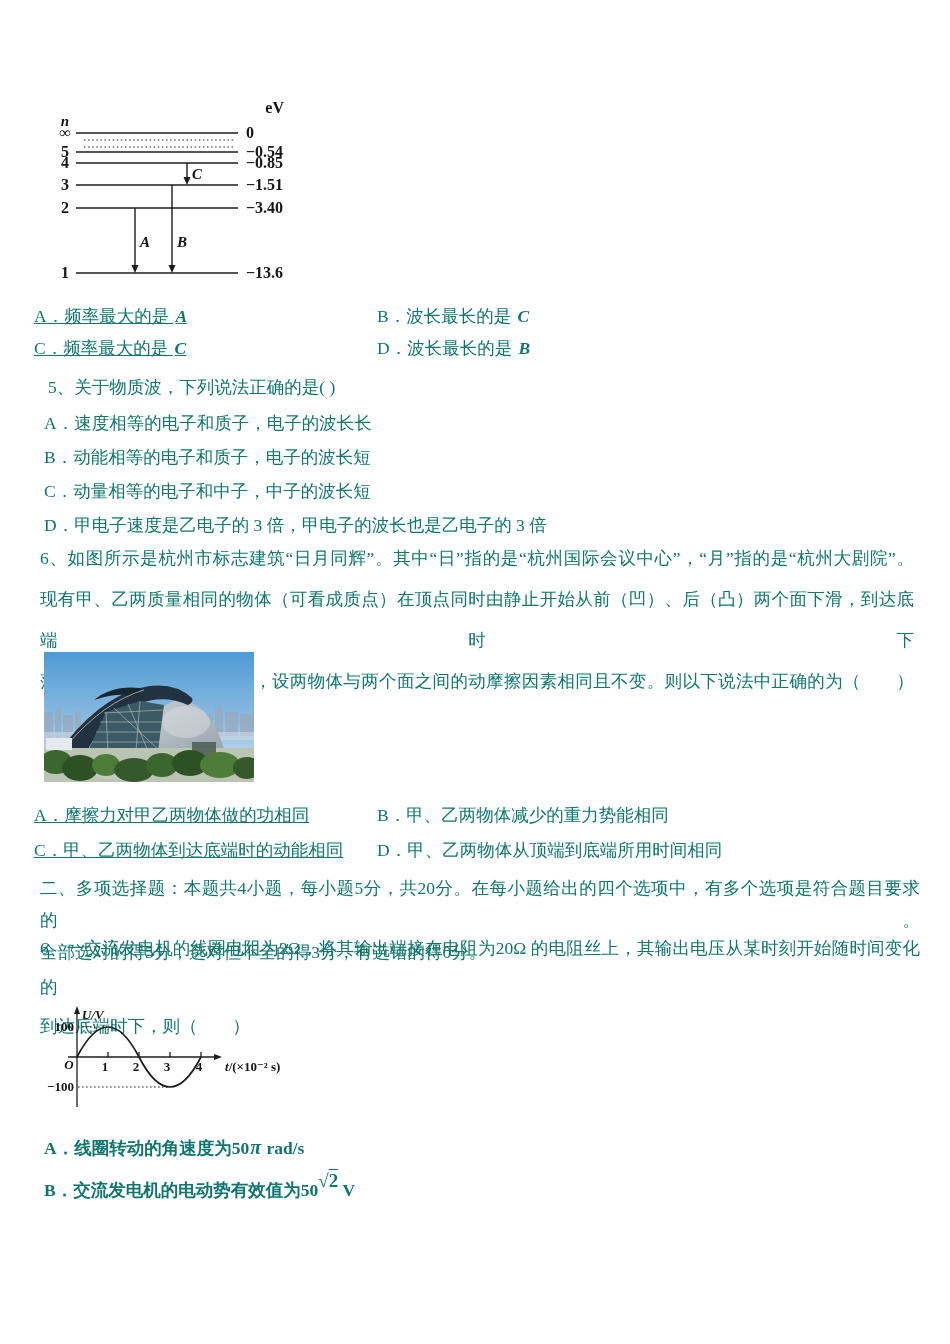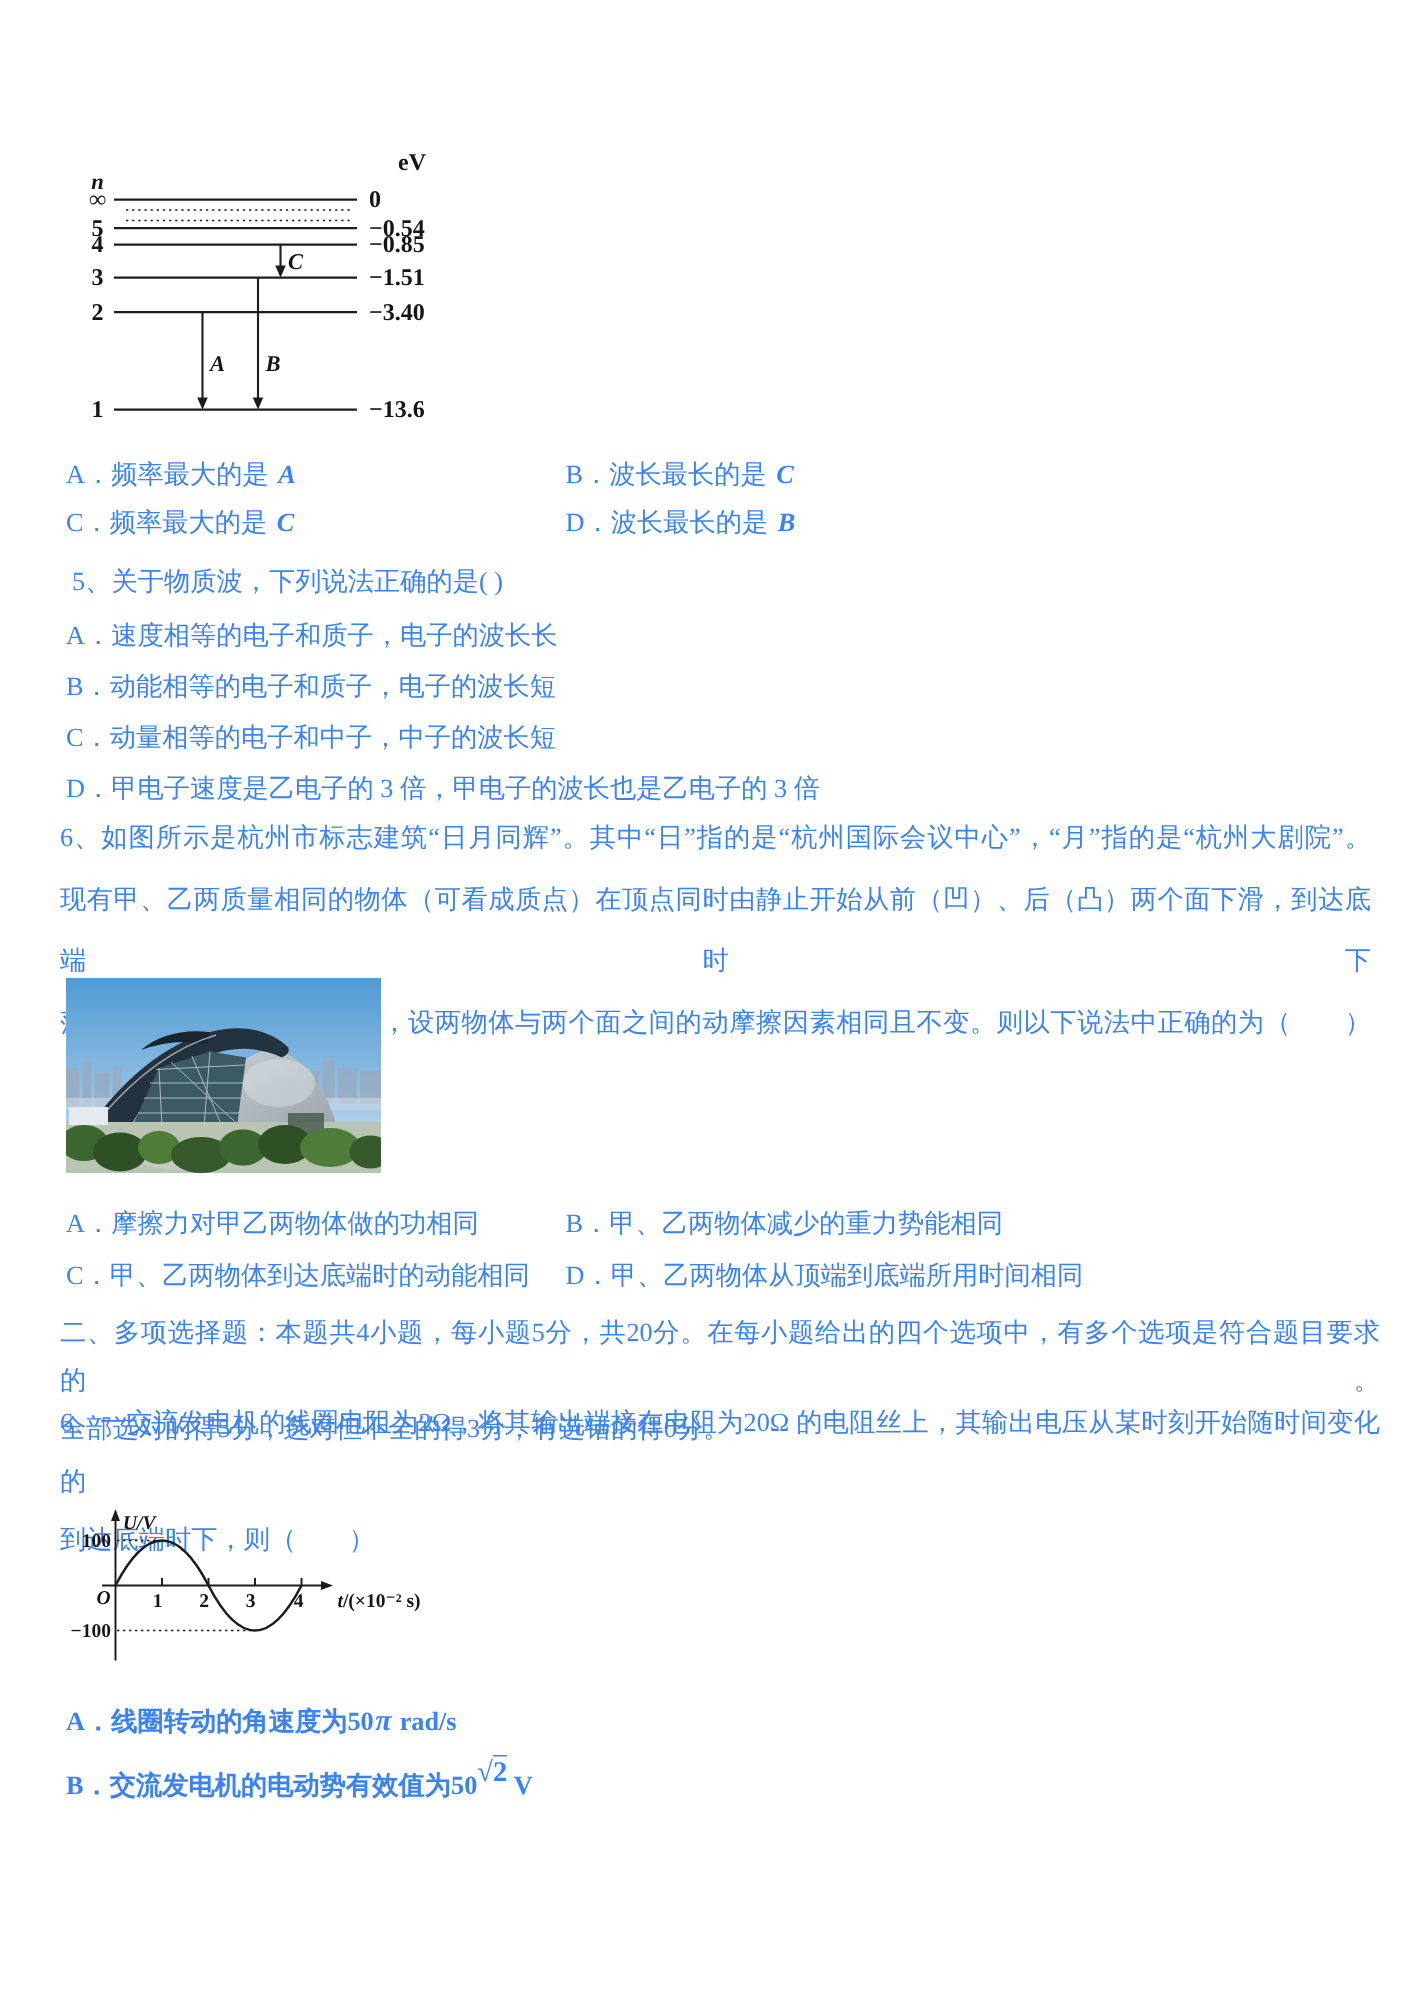--- a/index.html
+++ b/index.html
@@ -1,24 +1,24 @@
 <!DOCTYPE html>
 <html><head>
 <meta charset="utf-8">
 <style>
   html,body{margin:0;padding:0;background:#888;}
   .page{
     position:relative;width:950px;height:1344px;background:#ffffff;
-    font-family:"Liberation Serif","DejaVu Serif",serif;color:#3b82f6;
+    font-family:"Liberation Serif","DejaVu Serif",serif;color:#0f766e;
     overflow:hidden;margin:0 auto;
   }
   .abs{position:absolute;}
   .t{font-size:17.5px;line-height:24px;white-space:nowrap;}
   .row{position:absolute;left:0;width:950px;height:24px;}
-  .row .col1{position:absolute;left:44px;}
+  .row .col1{position:absolute;left:34px;text-decoration:underline;}
   .row .col2{position:absolute;left:377px;}
   .var{font-style:italic;font-weight:600;padding-left:2px;}
   .para{font-size:17.5px;}
   .jl{display:block;text-align:justify;text-align-last:justify;}
   .ll{display:block;text-align:left;text-align-last:left;}
   .bold{font-weight:bold;}
   .pi{font-style:italic;font-size:20px;font-weight:bold;padding:0 1px;}
   .sq{display:inline-block;transform:translateY(-9px);font-size:19px;font-weight:bold;}
   .sq-n{text-decoration:overline;}
   

